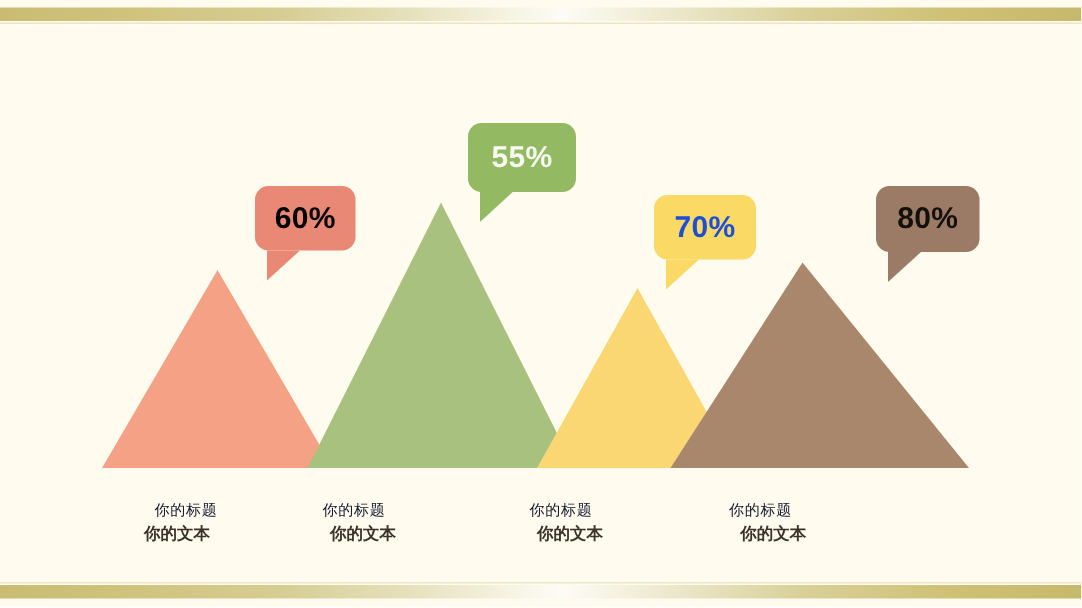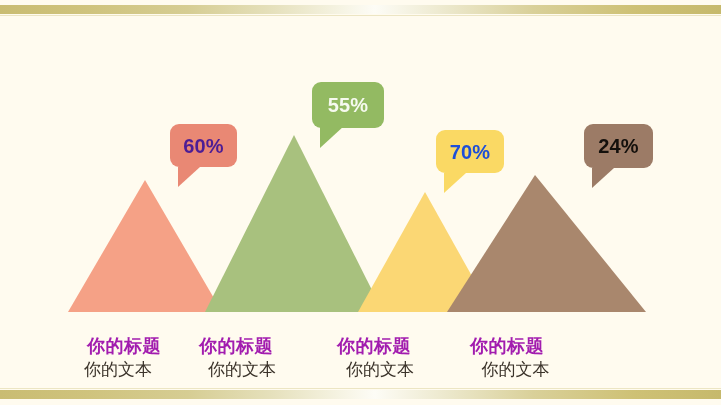--- a/index.html
+++ b/index.html
@@ -78,33 +78,34 @@
     bottom: -20px;
   }
 
   
   .label-group {
     position: absolute;
     text-align: center;
     width: 150px;
   }
   .label-title {
-    font-size: 18px;
-    font-weight: bold;
-    color: #a21caf;
+    font-size: 10px;
+    font-weight: normal;
+    color: #0f172a;
     letter-spacing: 0.5px;
     line-height: 1.25;
     white-space: nowrap;
   }
   .label-sub {
-    font-size: 17px;
+    font-size: 11px;
     color: #3b332a;
     line-height: 1.35;
     white-space: nowrap;
     margin-top: 1px;
+    font-weight: bold;
   }
 </style>
 </head>
 <body>
 
 <div id="slide" style="background: rgb(255, 251, 239);">
 
   <div class="gold-bar top"></div>
   <div class="gold-inner-line top"></div>
   <div class="gold-bar bottom"></div>
@@ -113,36 +114,36 @@
   <svg id="chart" viewBox="0 0 721 405">
     <g style="mix-blend-mode:multiply">
       <polygon id="tri-1" points="68,312 145,180 222,312" fill="#F5A48F"></polygon>
       <polygon id="tri-2" points="205,312 294,135 383,312" fill="#A8C486"></polygon>
       <polygon id="tri-3" points="358,312 425,192 492,312" fill="#FBDB7C"></polygon>
       <polygon id="tri-4" points="447,312 535,175 646,312" fill="#A98974"></polygon>
     </g>
   </svg>
 
   <div class="bubble" id="bub-1" style="left: 170px; top: 124px; width: 67px; height: 43px; background: rgb(233, 136, 116);">
-    <span class="pct" style="color: #4c1d95;">60%</span>
+    <span class="pct" style="color: #000000;">60%</span>
     <span class="tail" style="left:8px; border-left:0 solid transparent; border-right:22px solid transparent; border-top:20px solid #E98874;"></span>
   </div>
 
   <div class="bubble" id="bub-2" style="left: 312px; top: 82px; width: 72px; height: 46px; background: rgb(147, 186, 98);">
     <span class="pct" style="color: rgb(246, 250, 239);">55%</span>
     <span class="tail" style="left:8px; border-left:0 solid transparent; border-right:24px solid transparent; border-top:22px solid #93BA62;"></span>
   </div>
 
   <div class="bubble" id="bub-3" style="left: 436px; top: 130px; width: 68px; height: 43px; background: rgb(250, 217, 100);">
     <span class="pct" style="color: #1d4ed8;">70%</span>
     <span class="tail" style="left:8px; border-left:0 solid transparent; border-right:22px solid transparent; border-top:20px solid #FAD964;"></span>
   </div>
 
   <div class="bubble" id="bub-4" style="left: 584px; top: 124px; width: 69px; height: 44px; background: rgb(156, 123, 102);">
-    <span class="pct" style="color: rgb(20, 16, 12);">24%</span>
+    <span class="pct" style="color: rgb(20, 16, 12);">80%</span>
     <span class="tail" style="left:8px; border-left:0 solid transparent; border-right:22px solid transparent; border-top:20px solid #9C7B66;"></span>
   </div>
 
   <div class="label-group" style="left:49px; top:335px;">
     <div class="label-title">你的标题</div>
     <div class="label-sub" style="margin-left:-12px;">你的文本</div>
   </div>
 
   <div class="label-group" style="left:161px; top:335px;">
     <div class="label-title">你的标题</div>

